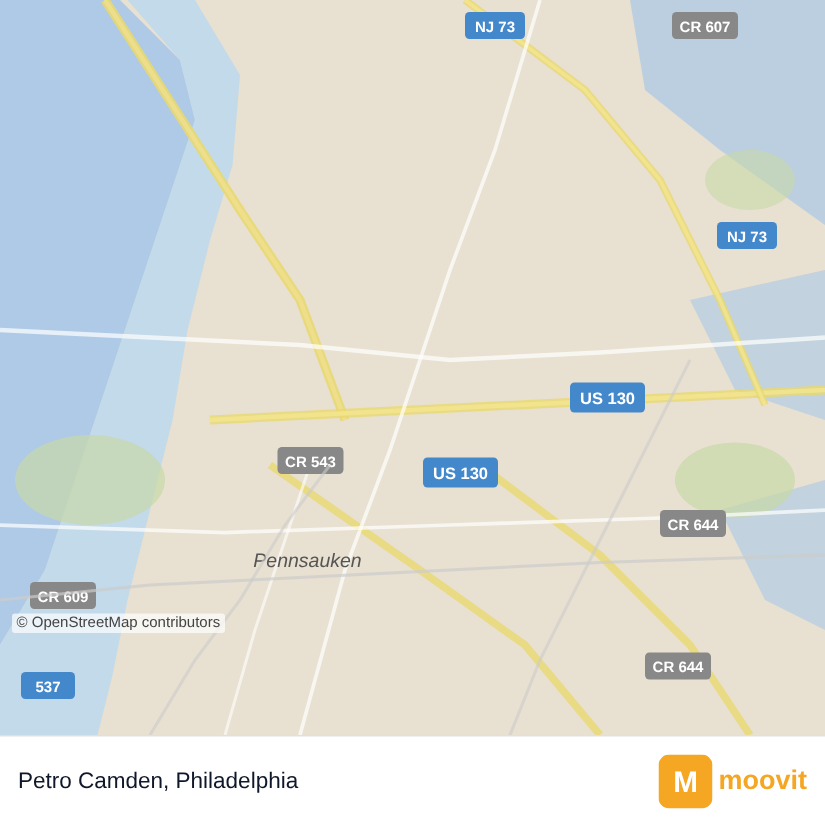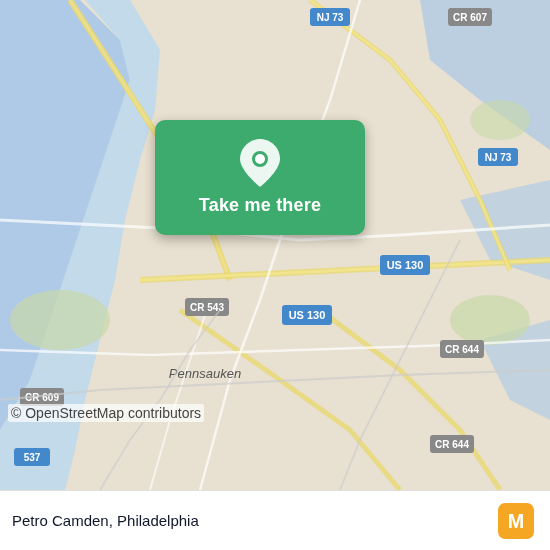--- a/index.html
+++ b/index.html
@@ -86,21 +86,21 @@
       font-size: 15px;
       font-weight: 500;
       color: #0f172a;
       flex: 1;
     }
 
     #attribution {
       position: absolute;
       bottom: 68px;
       left: 8px;
-      font-size: 14px;
+      font-size: 10px;
       color: #444;
       background: rgba(255,255,255,0.7);
       padding: 1px 3px;
       border-radius: 2px;
     }
   </style>
 </head>
 <body>
 
 <div id="map-container">
@@ -166,39 +166,28 @@
     <rect x="430" y="435" width="44" height="18" rx="3" fill="#888"></rect>
     <text x="452" y="448" text-anchor="middle" font-size="10" font-weight="bold" fill="white">CR 644</text>
 
     <text x="205" y="378" text-anchor="middle" font-size="13" fill="#555" font-style="italic">Pennsauken</text>
 
     <path d="M0,400 L100,390 L200,385 L300,380 L400,375 L550,370" stroke="#ccc" stroke-width="2" fill="none" opacity="0.7"></path>
     <path d="M100,490 L130,440 L160,400 L190,350 L220,310" stroke="#ccc" stroke-width="2" fill="none" opacity="0.6"></path>
     <path d="M340,490 L360,440 L380,400 L400,360 L420,320 L440,280 L460,240" stroke="#ccc" stroke-width="2" fill="none" opacity="0.6"></path>
   </svg>
 
-  <div id="take-me-there-card">
-    <div id="location-icon-wrapper">
-      <svg width="40" height="48" viewBox="0 0 40 48" xmlns="http://www.w3.org/2000/svg">
-
-        <path d="M20 0 C9 0 0 9 0 20 C0 32 20 48 20 48 C20 48 40 32 40 20 C40 9 31 0 20 0 Z" fill="white" opacity="0.9"></path>
-
-        <circle cx="20" cy="20" r="8" fill="#3dab6e"></circle>
-        <circle cx="20" cy="20" r="5" fill="white"></circle>
-      </svg>
-    </div>
-    <span id="take-me-there-label">Take me there</span>
-  </div>
 
   <div id="attribution">© OpenStreetMap contributors</div>
 </div>
 
 <div id="bottom-bar">
   <span id="bottom-location-name">Petro Camden, Philadelphia</span>
 
   <div id="moovit-logo">
     <svg id="moovit-icon" viewBox="0 0 40 40" xmlns="http://www.w3.org/2000/svg">
 
       <rect width="40" height="40" rx="8" fill="#f5a623"></rect>
       <text x="20" y="28" text-anchor="middle" font-size="22" font-weight="bold" fill="white" font-family="Arial">M</text>
     </svg>
+    <span style="font-size:18px;font-weight:bold;color:#f5a623;">moovit</span>
   </div>
 </div>
 
 </body></html>

